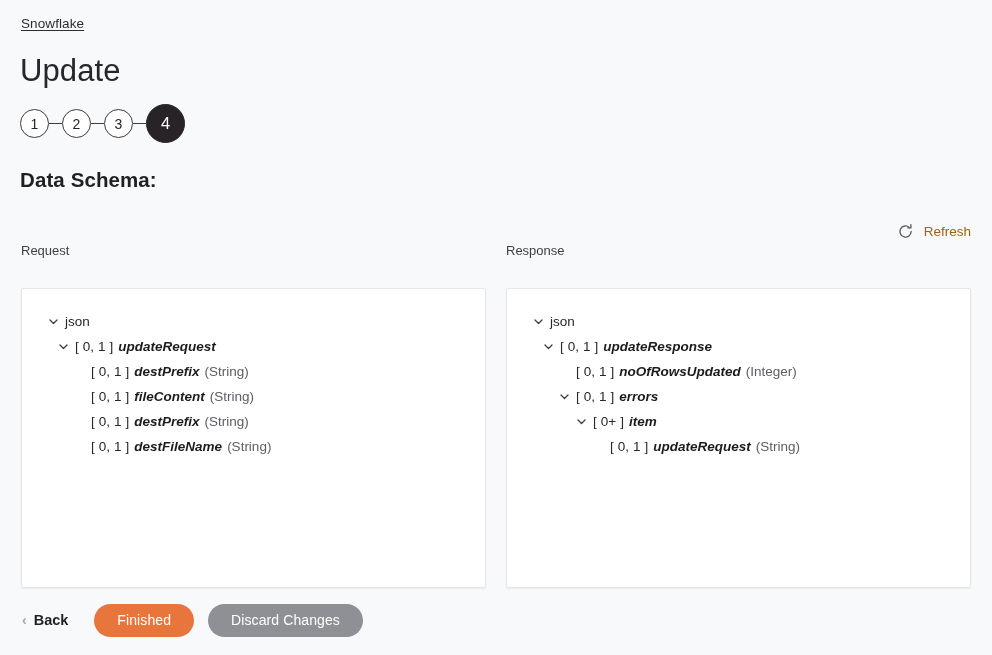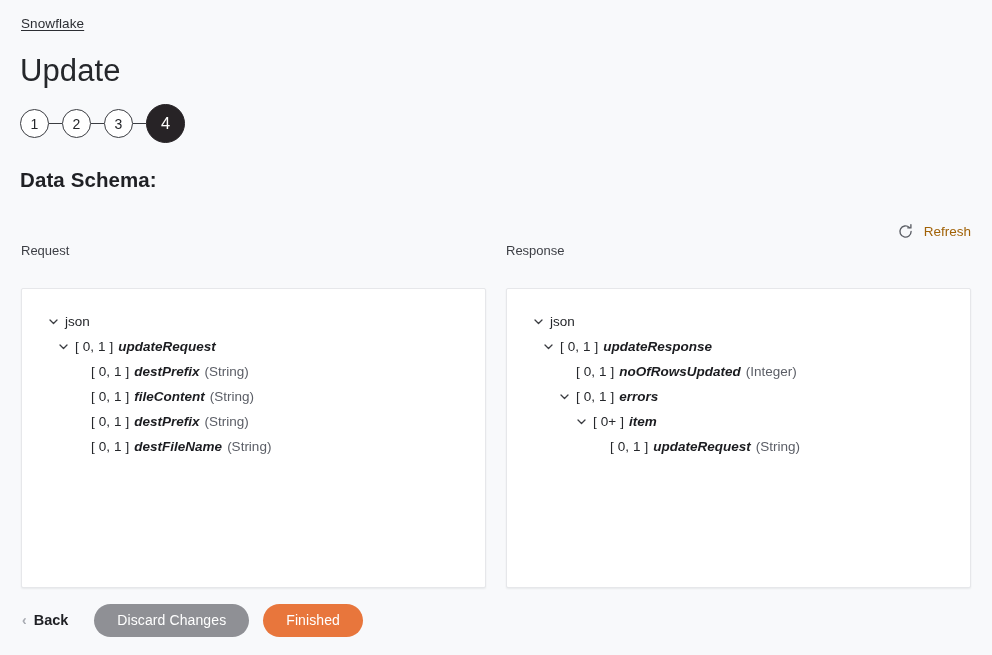--- a/index.html
+++ b/index.html
@@ -349,15 +349,15 @@
         <span class="ty">(String)</span>
       </div>
     </div>
 </div>
 
 <div class="footer">
   <div class="back-link">
     <span class="back-chev">‹</span>
     <span>Back</span>
   </div>
+  <button class="pill primary">Finished</button>
   <button class="pill secondary">Discard Changes</button>
-  <button class="pill primary">Finished</button>
 </div>
 
 </body></html>

